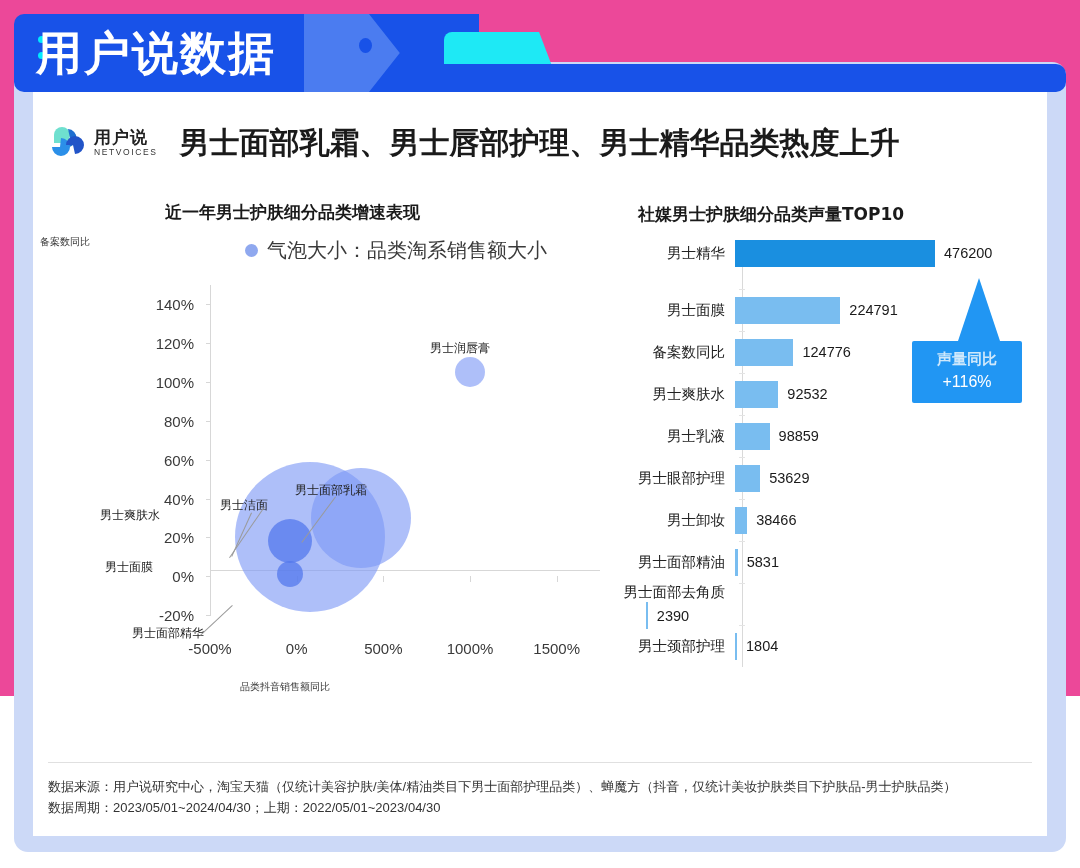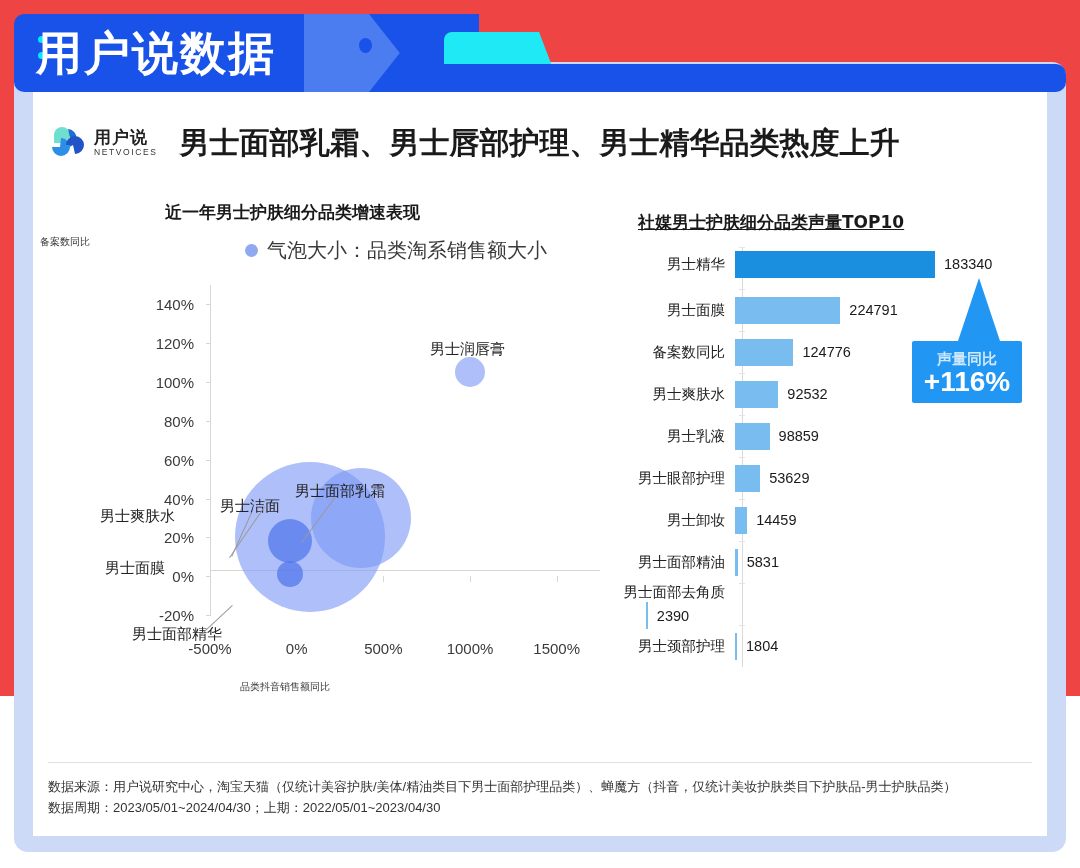--- a/index.html
+++ b/index.html
@@ -5,21 +5,21 @@
   * { box-sizing: border-box; margin: 0; padding: 0; }
   html, body {
     width: 1080px; height: 868px;
     font-family: "Liberation Sans", "DejaVu Sans", sans-serif;
     background: #ffffff;
     overflow: hidden;
   }
   #page {
     position: relative;
     width: 1080px; height: 696px;
-    background: #ef4444;
+    background: #ec4899;
   }
 
   
   .card-bg {
     position: absolute;
     left: 14px; top: 62px;
     width: 1052px; height: 790px;
     background: #ccd9f7;
     border-radius: 14px;
   }
@@ -183,21 +183,21 @@
     position: absolute; font-size: 15px; color: #3a3a3a;
     white-space: nowrap; transform: translateX(-50%); margin-top: 13px;
   }
   .bubble {
     position: absolute; border-radius: 50%;
     background: rgba(124,152,245,0.62);
     transform: translate(-50%, -50%);
   }
   .bubble.dark { background: rgba(80,118,235,0.72); }
   .pt-label {
-    position: absolute; font-size: 15px; color: #222;
+    position: absolute; font-size: 12px; color: #222;
     white-space: nowrap;
   }
   .leader { position: absolute; background: #9a9a9a; transform-origin: 0 0; height: 1px; }
 
   
   .bar-panel { position: absolute; left: 600px; top: 195px; width: 450px; height: 540px; }
   .bar-axis {
     position: absolute; left: 142px; top: 52px;
     width: 1px; height: 420px; background: #d9d9d9;
   }
@@ -227,21 +227,21 @@
     border-radius: 2px;
   }
   .callout-arrow {
     position: absolute; left: 957px; top: 278px;
     width: 0; height: 0;
     border-left: 22px solid transparent;
     border-right: 22px solid transparent;
     border-bottom: 66px solid #2196f3;
   }
   .callout-l1 { font-size: 15px; color: #cfe8fb; font-weight: bold; line-height: 20px; }
-  .callout-l2 { font-size: 28px; color: #ffffff; font-weight: bold; line-height: 26px; }
+  .callout-l2 { font-size: 16px; color: #ffffff; font-weight: normal; line-height: 26px; }
 
   
   .divider {
     position: absolute; left: 48px; top: 762px;
     width: 984px; height: 1px; background: #e0e0e0;
   }
   .footnote {
     position: absolute; left: 48px; top: 776px;
     width: 995px;
     font-size: 13px; color: #333; line-height: 21px;
@@ -337,29 +337,29 @@
         <div class="leader" style="left: 55px; top: 222px; width: 61.8547px; transform: rotate(124.461deg);"></div>
         <div class="leader" style="left: 42px; top: 228px; width: 48.3322px; transform: rotate(114.444deg);"></div>
         <div class="leader" style="left: 126px; top: 212px; width: 57.2014px; transform: rotate(126.469deg);"></div>
         <div class="leader" style="left: -10px; top: 350px; width: 43.8634px; transform: rotate(-43.1524deg);"></div>
       </div>
 
     <div class="axis-name" style="left:200px; top:485px;">品类抖音销售额同比</div>
   </div>
 
   <div class="bar-panel">
-    <div class="panel-title" style="left:38px; top:16px;text-decoration:underline;">社媒男士护肤细分品类声量TOP10</div>
+    <div class="panel-title" style="left:38px; top:8px;">社媒男士护肤细分品类声量TOP10</div>
     <div class="bar-axis"></div>
     <div id="bar-rows">
         <div class="bar-gridtick" style="top: 52px;"></div>
-        <div class="bar-row" style="top: 48px;">
+        <div class="bar-row" style="top: 37px;">
           <div class="bar-cat">男士精华</div>
           <div class="bar-track">
             <div class="bar-fill top" style="width: 200px;"></div>
-            <div class="bar-val">183340</div>
+            <div class="bar-val">476200</div>
           </div>
         </div>
         <div class="bar-gridtick" style="top: 94px;"></div>
         <div class="bar-row" style="top: 94px;">
           <div class="bar-cat">男士面膜</div>
           <div class="bar-track">
             <div class="bar-fill" style="width: 105.328px;"></div>
             <div class="bar-val">224791</div>
           </div>
         </div>
@@ -393,21 +393,21 @@
           <div class="bar-track">
             <div class="bar-fill" style="width: 25.1284px;"></div>
             <div class="bar-val">53629</div>
           </div>
         </div>
         <div class="bar-gridtick" style="top: 304px;"></div>
         <div class="bar-row" style="top: 304px;">
           <div class="bar-cat">男士卸妆</div>
           <div class="bar-track">
             <div class="bar-fill" style="width: 12.1713px;"></div>
-            <div class="bar-val">14459</div>
+            <div class="bar-val">38466</div>
           </div>
         </div>
         <div class="bar-gridtick" style="top: 346px;"></div>
         <div class="bar-row" style="top: 346px;">
           <div class="bar-cat">男士面部精油</div>
           <div class="bar-track">
             <div class="bar-fill" style="width: 2.73217px;"></div>
             <div class="bar-val">5831</div>
           </div>
         </div>

